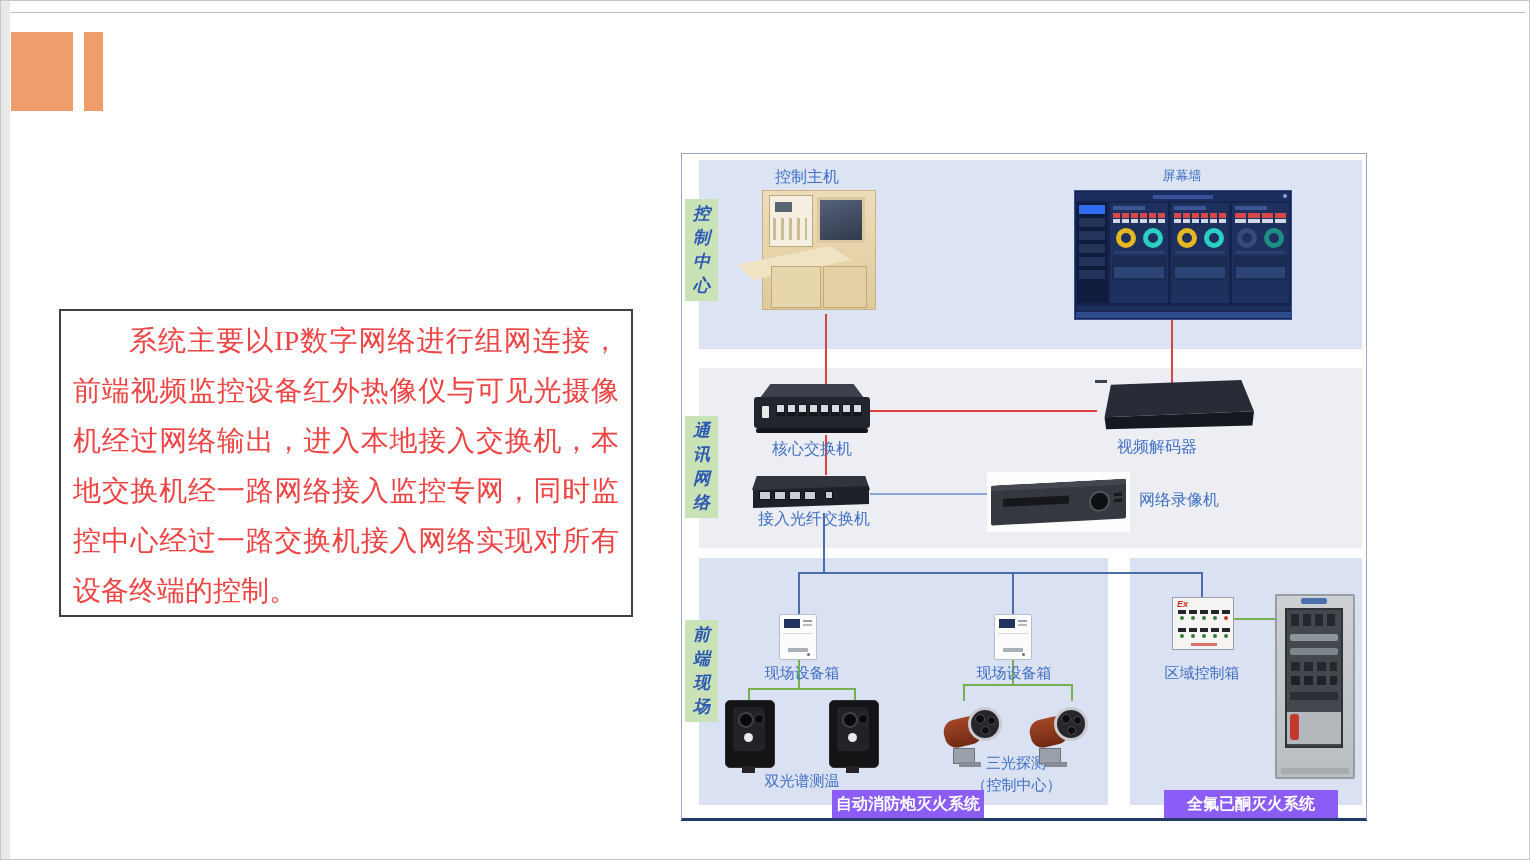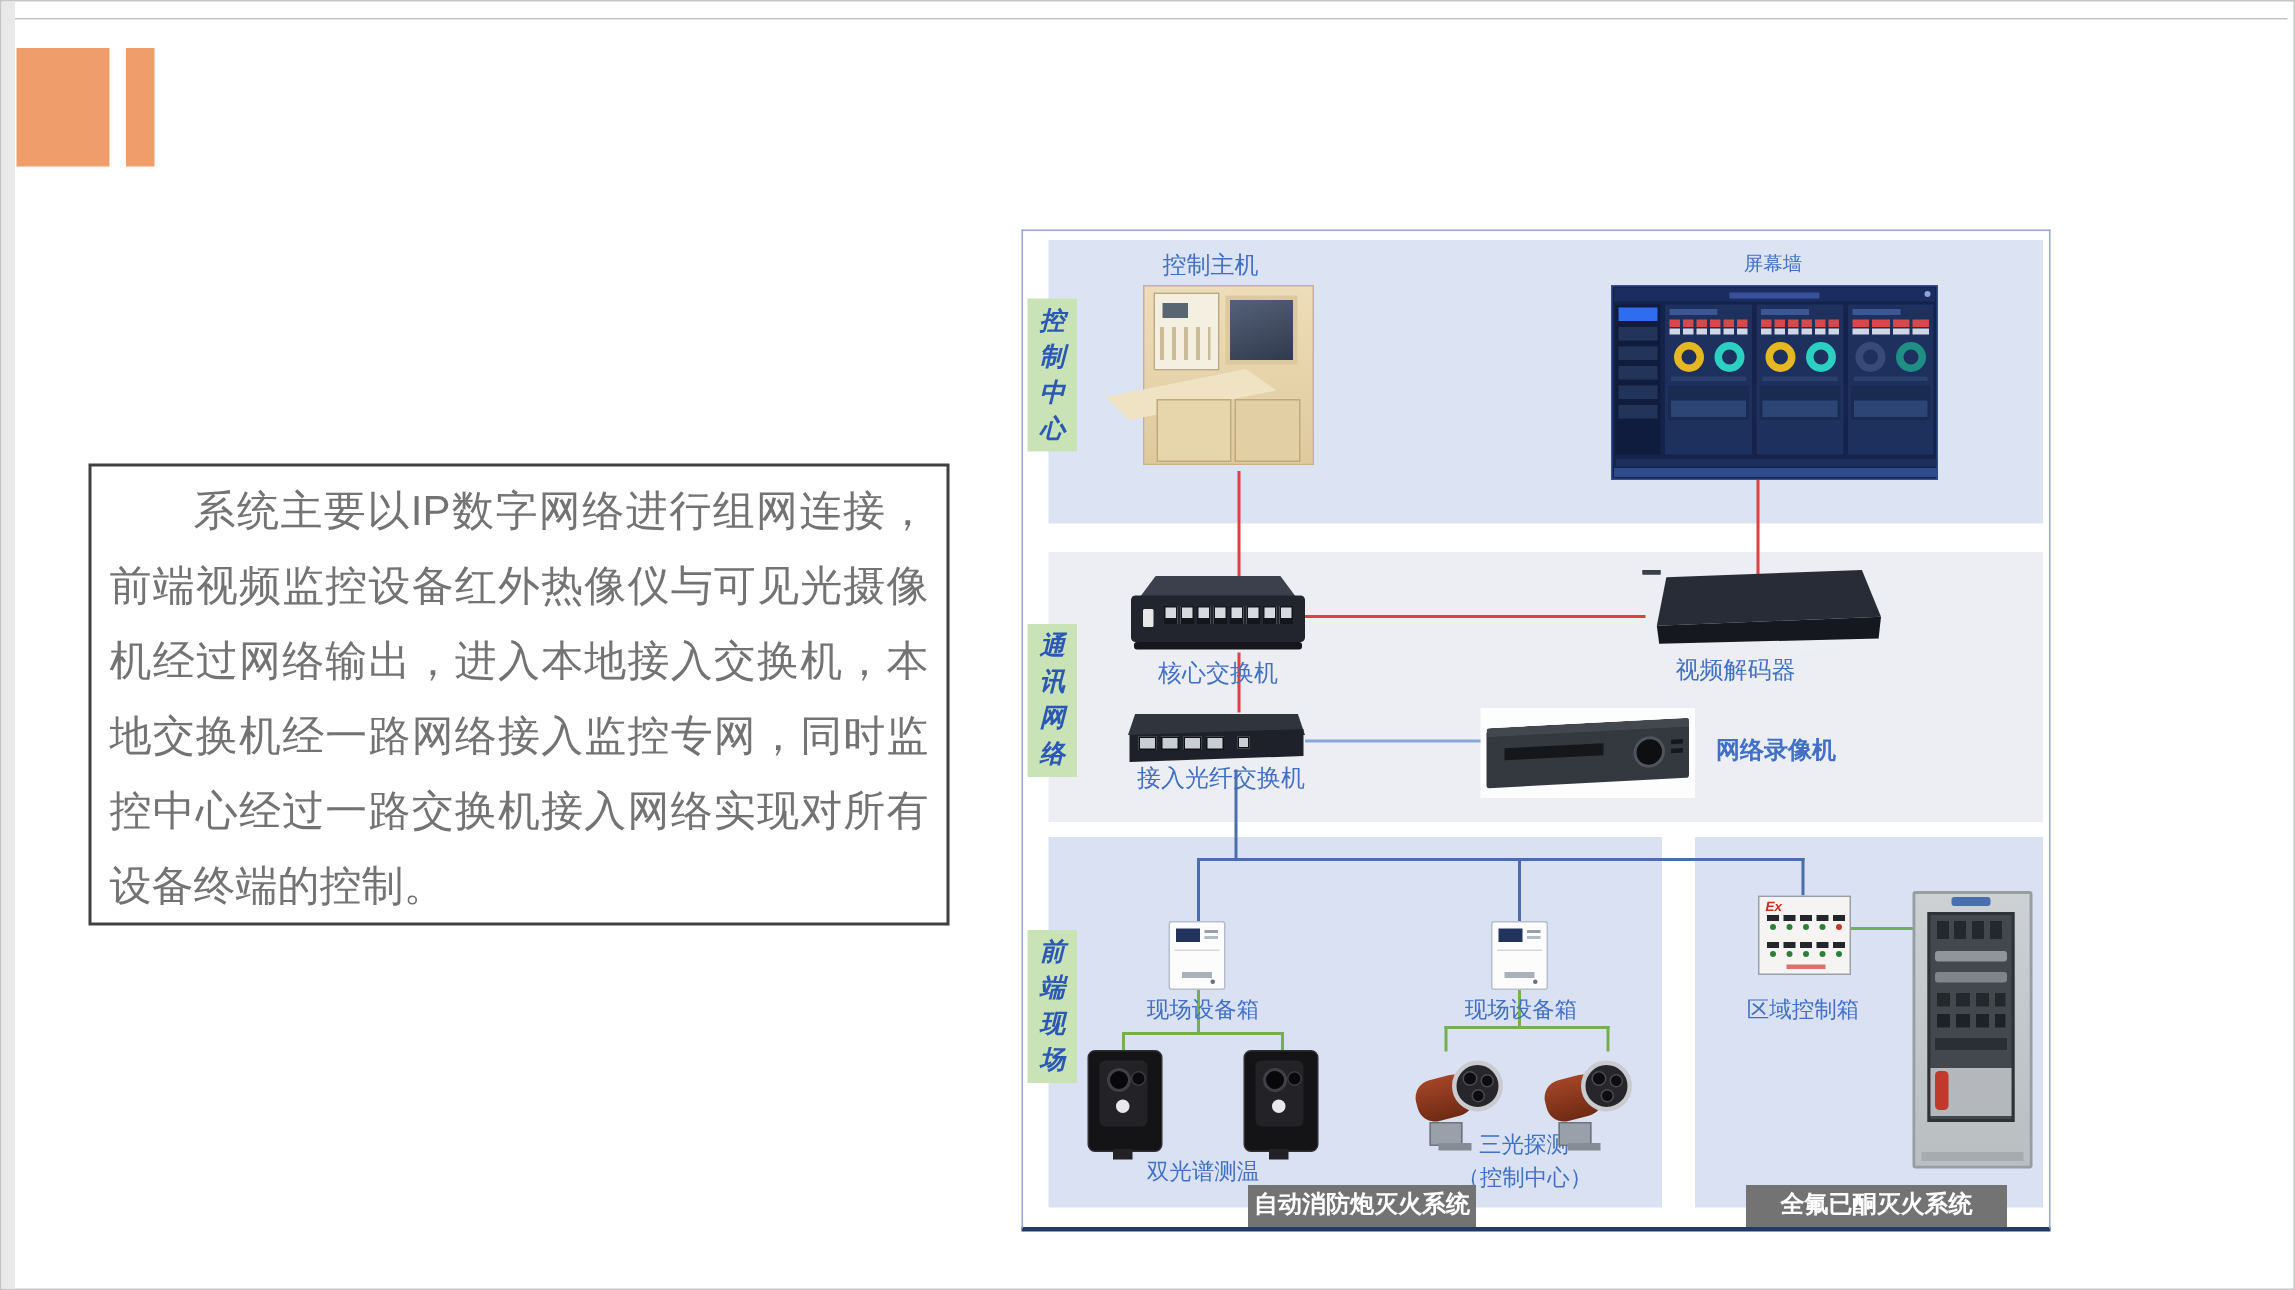--- a/index.html
+++ b/index.html
@@ -9,36 +9,36 @@
         font-family:"Liberation Sans", sans-serif;}
   .edge-strip{left:0;top:0;width:9px;height:860px;background:#e9e9e9;}
   .top-hairline{left:9px;top:11px;width:1515px;height:1px;background:#c2c2c2;}
   .deco-square{left:10px;top:31px;width:62px;height:79px;background:#ef9e6b;}
   .deco-bar{left:83px;top:31px;width:19px;height:79px;background:#ef9e6b;}
   .title-box{left:122px;top:28px;width:366px;height:70px;border:2px solid #83838f;
              box-sizing:border-box;display:flex;align-items:center;padding-left:7px;
              font-size:42px;font-weight:bold;color:#000;letter-spacing:1px;background:#fff;}
   .intro-box{left:58px;top:308px;width:574px;height:308px;border:2px solid #404040;
              box-sizing:border-box;padding:5px 12px 0 12px;background:#fff;
-             font-family:Liberation Sans, sans-serif;font-size:28px;line-height:50px;
-             color:#737373;text-align:justify;text-indent:2em;}
+             font-family:Liberation Serif, serif;font-size:28px;line-height:50px;
+             color:#ef4444;text-align:justify;text-indent:2em;}
   
   .diagram{left:680px;top:152px;width:686px;height:668px;box-sizing:border-box;
            border:1px solid #98a8c8;border-bottom:3px solid #223a66;background:#fff;}
   .panel{position:absolute;}
   .panel-top{left:17px;top:6px;width:663px;height:189px;background:#dce3f3;}
   .panel-mid{left:17px;top:214px;width:663px;height:180px;background:#eceef4;}
   .panel-bl{left:17px;top:404px;width:409px;height:247px;background:#d9e1f2;}
   .panel-br{left:448px;top:404px;width:232px;height:247px;background:#d9e1f2;}
   .band{position:absolute;left:3px;width:33px;background:#c9e3b7;color:#2b58b4;
         font-weight:bold;font-style:italic;font-size:17px;line-height:24px;
         text-align:center;word-break:break-all;padding:3px 0;}
   .nlabel{position:absolute;color:#4170c4;font-size:15px;text-align:center;white-space:nowrap;}
   .ln{position:absolute;}
-  .banner{position:absolute;height:28px;background:#737373;color:#fff;font-weight:bold;
+  .banner{position:absolute;height:28px;background:#8b5cf6;color:#fff;font-weight:bold;
           font-size:16px;line-height:28px;text-align:center;}
   
   .console .c-body{position:absolute;left:25px;top:0;width:112px;height:118px;
      background:linear-gradient(180deg,#eeddb9,#dfca9d);border:1px solid #c9b185;}
   .console .c-panel{position:absolute;left:32px;top:5px;width:42px;height:50px;
      background:#f4efe0;border:1px solid #bba97f;}
   .console .c-pscr{position:absolute;left:38px;top:12px;width:17px;height:10px;background:#5a6572;}
   .console .c-pline{position:absolute;left:36px;top:28px;width:34px;height:22px;
      background:repeating-linear-gradient(90deg,#cabd96 0 3px,transparent 3px 8px);}
   .console .c-monitor{position:absolute;left:80px;top:7px;width:48px;height:46px;
@@ -200,21 +200,21 @@
     <div class="ln" style="left:281px;top:530px;width:110px;height:2px;background:#74b14e;"></div>
     <div class="ln" style="left:281px;top:530px;width:2px;height:17px;background:#74b14e;"></div>
     <div class="ln" style="left:389px;top:530px;width:2px;height:17px;background:#74b14e;"></div>
     <div class="ln" style="left:552px;top:464px;width:42px;height:2px;background:#74b14e;"></div>
 
     <div class="nlabel" style="left:85px;top:13px;width:80px;font-size:16px;">控制主机</div>
     <div class="nlabel" style="left:455px;top:13px;width:90px;font-size:13px;">屏幕墙</div>
     <div class="nlabel" style="left:80px;top:285px;width:100px;font-size:16px;">核心交换机</div>
     <div class="nlabel" style="left:425px;top:283px;width:100px;font-size:16px;">视频解码器</div>
     <div class="nlabel" style="left:62px;top:355px;width:140px;font-size:16px;">接入光纤交换机</div>
-    <div class="nlabel" style="left:452px;top:336px;width:90px;text-align:right;font-size:16px;font-weight:bold;">网络录像机</div>
+    <div class="nlabel" style="left:452px;top:336px;width:90px;text-align:center;font-size:16px;">网络录像机</div>
     <div class="nlabel" style="left:70px;top:510px;width:100px;">现场设备箱</div>
     <div class="nlabel" style="left:282px;top:510px;width:100px;">现场设备箱</div>
     <div class="nlabel" style="left:70px;top:618px;width:100px;">双光谱测温</div>
     <div class="nlabel" style="left:284px;top:600px;width:100px;">三光探测</div>
     <div class="nlabel" style="left:262px;top:622px;width:145px;">（控制中心）</div>
     <div class="nlabel" style="left:470px;top:510px;width:100px;">区域控制箱</div>
 
     <div class="abs console" style="left:55px;top:36px;width:143px;height:124px;">
       <div class="c-body"></div>
         <div class="c-panel"></div>

